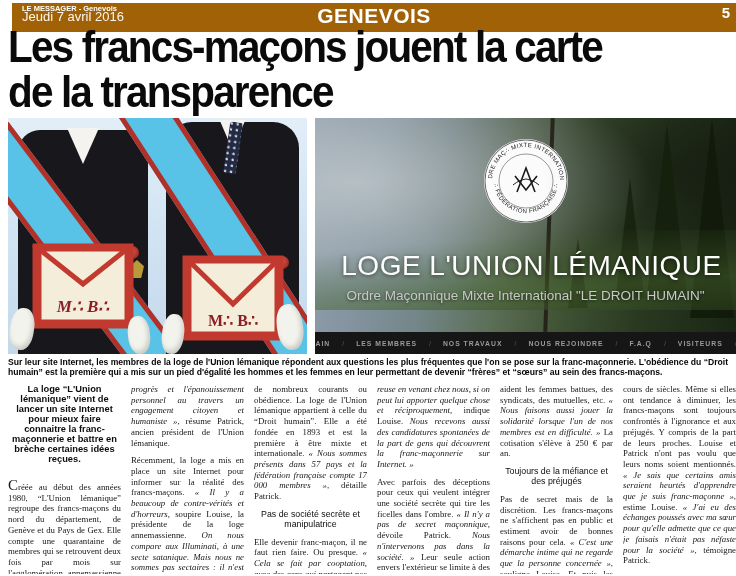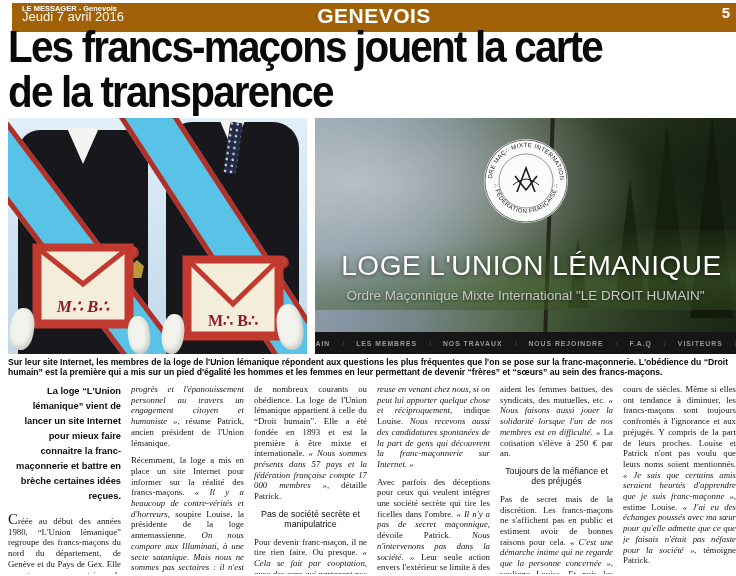--- a/index.html
+++ b/index.html
@@ -77,22 +77,22 @@
 
   
   .caption{position:absolute;left:8px;top:357px;width:726px;font-size:8.6px;line-height:10px;
            font-weight:bold;color:#050505;}
 
   
   .columns{position:absolute;left:8px;top:384px;width:728px;height:190px;display:flex;gap:10px;overflow:hidden;}
   .col{width:113px;flex:0 0 113px;overflow:hidden;}
   .col p{margin:0 0 7px 0;font-family:"Liberation Serif",serif;font-size:8.8px;line-height:10.7px;
          text-align:justify;color:#171717;}
-  .col p.lead{font-family:"Liberation Sans",sans-serif;font-weight:bold;font-size:9.3px;line-height:15px;
-              text-align:right;color:#0d0d0d;margin-bottom:9px;}
+  .col p.lead{font-family:"Liberation Sans",sans-serif;font-weight:bold;font-size:9.3px;line-height:10px;
+              text-align:center;color:#0d0d0d;margin-bottom:15px;}
   .col p .it{font-style:italic;}
   .col p.dropcap::first-letter{font-size:170%;line-height:.9;}
   .subhead{font-weight:normal;font-size:8.8px;line-height:10.5px;text-align:center;margin:5px 4px 7px 4px;color:#0d0d0d;}
   .byline{text-align:right;font-weight:bold;font-size:8.4px;margin-top:5px;color:#0d0d0d;}
 </style>
 </head>
 <body>
 
 <div class="page">
 
@@ -200,21 +200,21 @@
         <p class="lead">La loge “L'Union lémanique” vient de lancer un site Internet pour mieux faire connaitre la franc-maçonnerie et battre en brèche certaines idées reçues.</p>
         <p class="dropcap"><span>Créée au début des années 1980, “L'Union lémanique” regroupe des francs-maçons du nord du département, de Genève et du Pays de Gex. Elle compte une quarantaine de membres qui se retrouvent deux fois par mois sur l'agglomération annemassienne pour échanger leurs points de vue. </span></p>
       </div>
       <div class="col">
         <p><span class="it">progrès et l'épanouissement personnel au travers un engagement citoyen et humaniste »</span><span>, résume Patrick, ancien président de l'Union lémanique.</span></p>
         <p><span>Récemment, la loge a mis en place un site Internet pour informer sur la réalité des francs-maçons. </span><span class="it">« Il y a beaucoup de contre-vérités et d'horreurs, </span><span>soupire Louise, la présidente de la loge annemassienne. </span><span class="it">On nous compare aux Illuminati, à une secte satanique. Mais nous ne sommes pas sectaires : il n'est certes pas évident d'entrer chez les francs-maçons mais on en sort comme on veut. C'est un gage de liberté. »</span></p>
       </div>
       <div class="col">
         <p><span>de nombreux courants ou obédience. La loge de l'Union lémanique appartient à celle du “Droit humain”. Elle a été fondée en 1893 et est la première à être mixte et internationale. </span><span class="it">« Nous sommes présents dans 57 pays et la fédération française compte 17 000 membres »</span><span>, détaille Patrick.</span></p>
         <div class="subhead">Pas de société secrète et manipulatrice</div>
-        <p><span>Pour devenir franc-maçon, il ne tire rien faire. Ou presque. </span><span class="it">« Cela se fait par cooptation, avec des gens qui partagent nos valeurs. On se demande si la personne sera plus heu-</span></p>
+        <p><span>Elle devenir franc-maçon, il ne faut rien faire. Ou presque. </span><span class="it">« Cela se fait par cooptation, avec des gens qui partagent nos valeurs. On se demande si la personne sera plus heu-</span></p>
       </div>
       <div class="col">
         <p><span class="it">reuse en venant chez nous, si on peut lui apporter quelque chose et réciproquement, </span><span>indique Louise. </span><span class="it">Nous recevons aussi des candidatures spontanées de la part de gens qui découvrent la franc-maçonnerie sur Internet. »</span></p>
         <p><span>Avec parfois des déceptions pour ceux qui veulent intégrer une société secrète qui tire les ficelles dans l'ombre. </span><span class="it">« Il n'y a pas de secret maçonnique, </span><span>dévoile Patrick. </span><span class="it">Nous n'intervenons pas dans la société. »</span><span> Leur seule action envers l'extérieur se limite à des dons anonymes faits à des organismes locaux qui partagent leurs valeurs : des associations caritatives, qui font du soutien scolaire ou qui</span></p>
       </div>
       <div class="col">
         <p><span>aident les femmes battues, des syndicats, des mutuelles, etc. </span><span class="it">« Nous faisons aussi jouer la solidarité lorsque l'un de nos membres est en difficulté. »</span><span> La cotisation s'élève à 250 € par an.</span></p>
         <div class="subhead">Toujours de la méfiance et des préjugés</div>
         <p><span>Pas de secret mais de la discrétion. Les francs-maçons ne s'affichent pas en public et estiment avoir de bonnes raisons pour cela. </span><span class="it">« C'est une démarche intime qui ne regarde que la personne concernée »</span><span>, souligne Louise. Et puis les persécutions ont été nombreuses au</span></p>
       </div>

